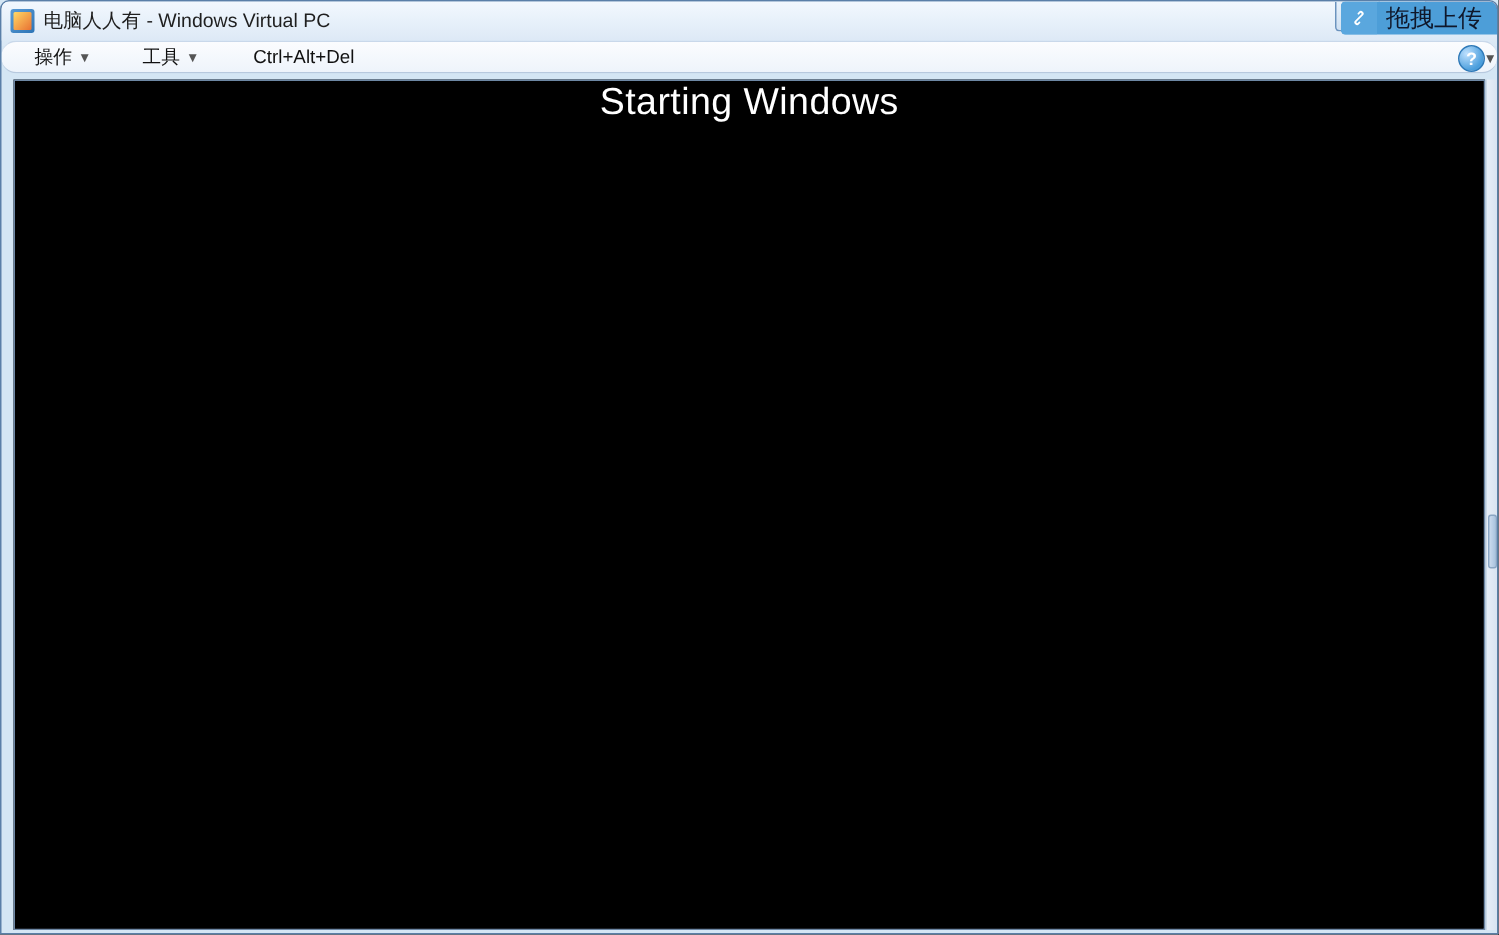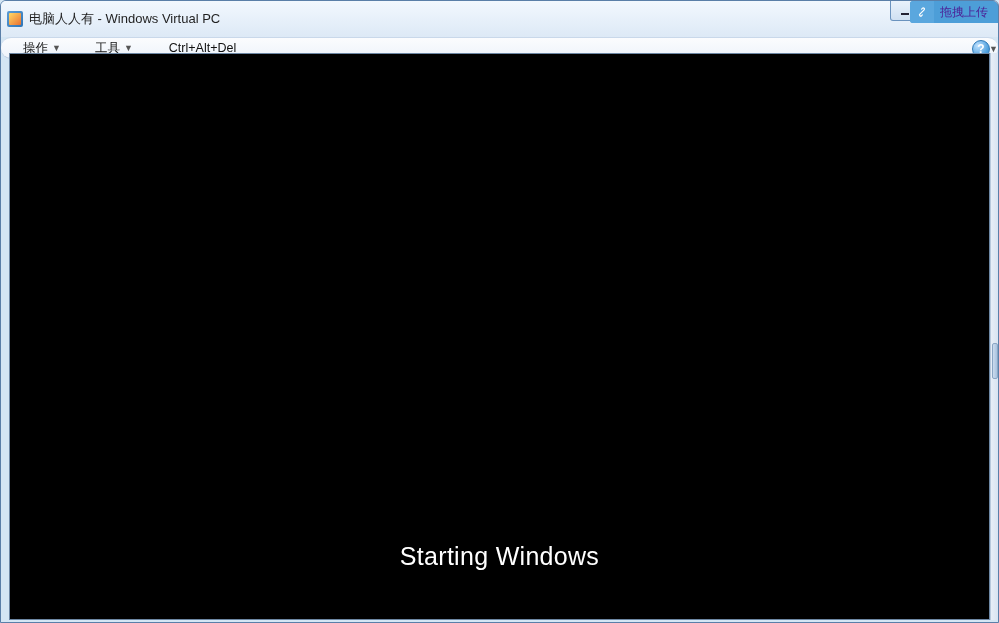--- a/index.html
+++ b/index.html
@@ -11,21 +11,21 @@
       position: relative;
     }
     .window {
       position: absolute; inset: 0;
       background: linear-gradient(to bottom, #e8f1fa 0, #d9e8f5 30px, #d4e6f4 30px);
       border: 1px solid #5a7fa8;
       border-radius: 6px 6px 0 0;
       overflow: hidden;
     }
     .titlebar {
-      height: 36px;
+      height: 26px;
       display: flex; align-items: center;
       padding: 0 6px;
       background: linear-gradient(to bottom, #f2f8fe, #dde9f6);
       position: relative;
     }
     .app-icon {
       width: 16px; height: 16px;
       background: linear-gradient(135deg,#5b9bd5 0,#2e75b6 100%);
       border-radius: 2px;
       margin-right: 6px;
@@ -58,21 +58,21 @@
       color:#fff;border-radius:0 0 3px 0;border-color:#8a2a25;
     }
     .win-btn.max{border-left:none;border-right:none;}
     .win-btn svg{width:12px;height:10px;}
 
     .overlay-badge{
       position:absolute; right:0; top:0;
       height:22px;
       display:flex; align-items:center;
       background:#4d9ed8;
-      color:#4c1d95; font-size:12px;
+      color:#0f172a; font-size:16px;
       border-radius:3px 0 0 3px;
       overflow:hidden;
       z-index:20;
     }
     .overlay-badge .icon{
       width:24px;height:22px;display:flex;align-items:center;justify-content:center;
       background:#5aa7de;
     }
     .overlay-badge .txt{padding:0 10px 0 6px;}
 
@@ -110,21 +110,21 @@
     }
 
     .client{
       position:absolute; left:8px; right:8px; top:52px; bottom:2px;
       border:1px solid #6d87a4;
       background:#000;
     }
     .vm-screen{
       position:absolute; inset:0;
       background:#000;
-      display:flex;align-items:flex-end;justify-content:center;
+      display:flex;align-items:flex-start;justify-content:center;
     }
     .starting{
       color:#fff;
       font-size:25px;
       font-weight:300;
       letter-spacing:0.3px;
       margin-bottom:48px;
       font-family:"Segoe UI Light","Segoe UI",sans-serif;
     }
     .scroll-track{

